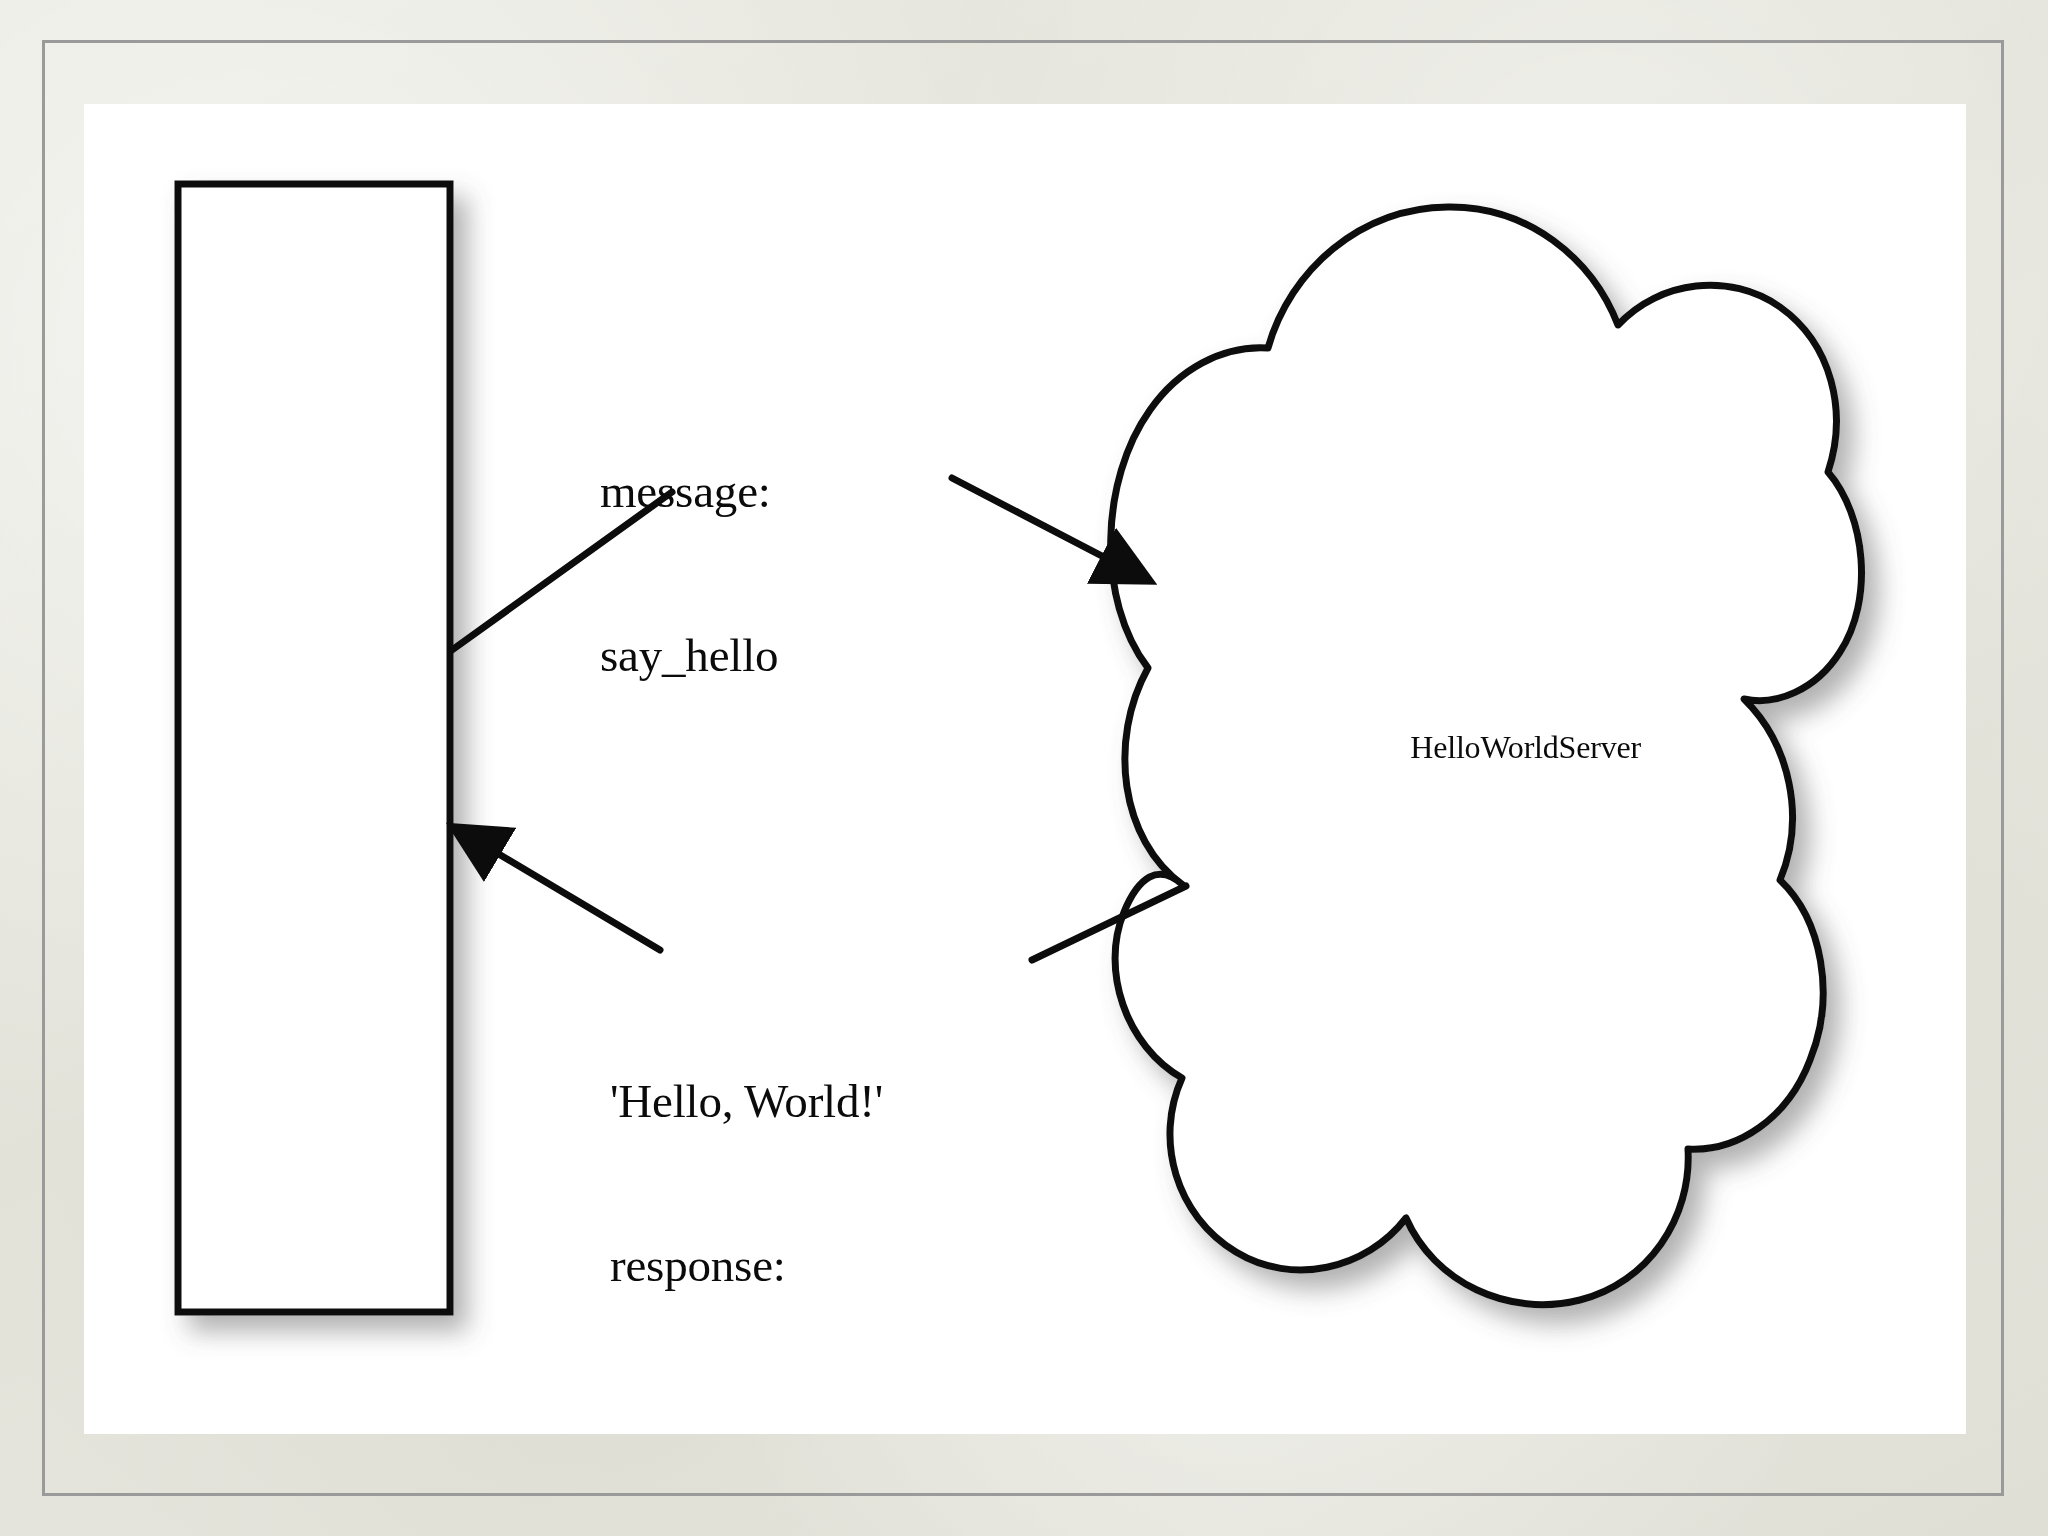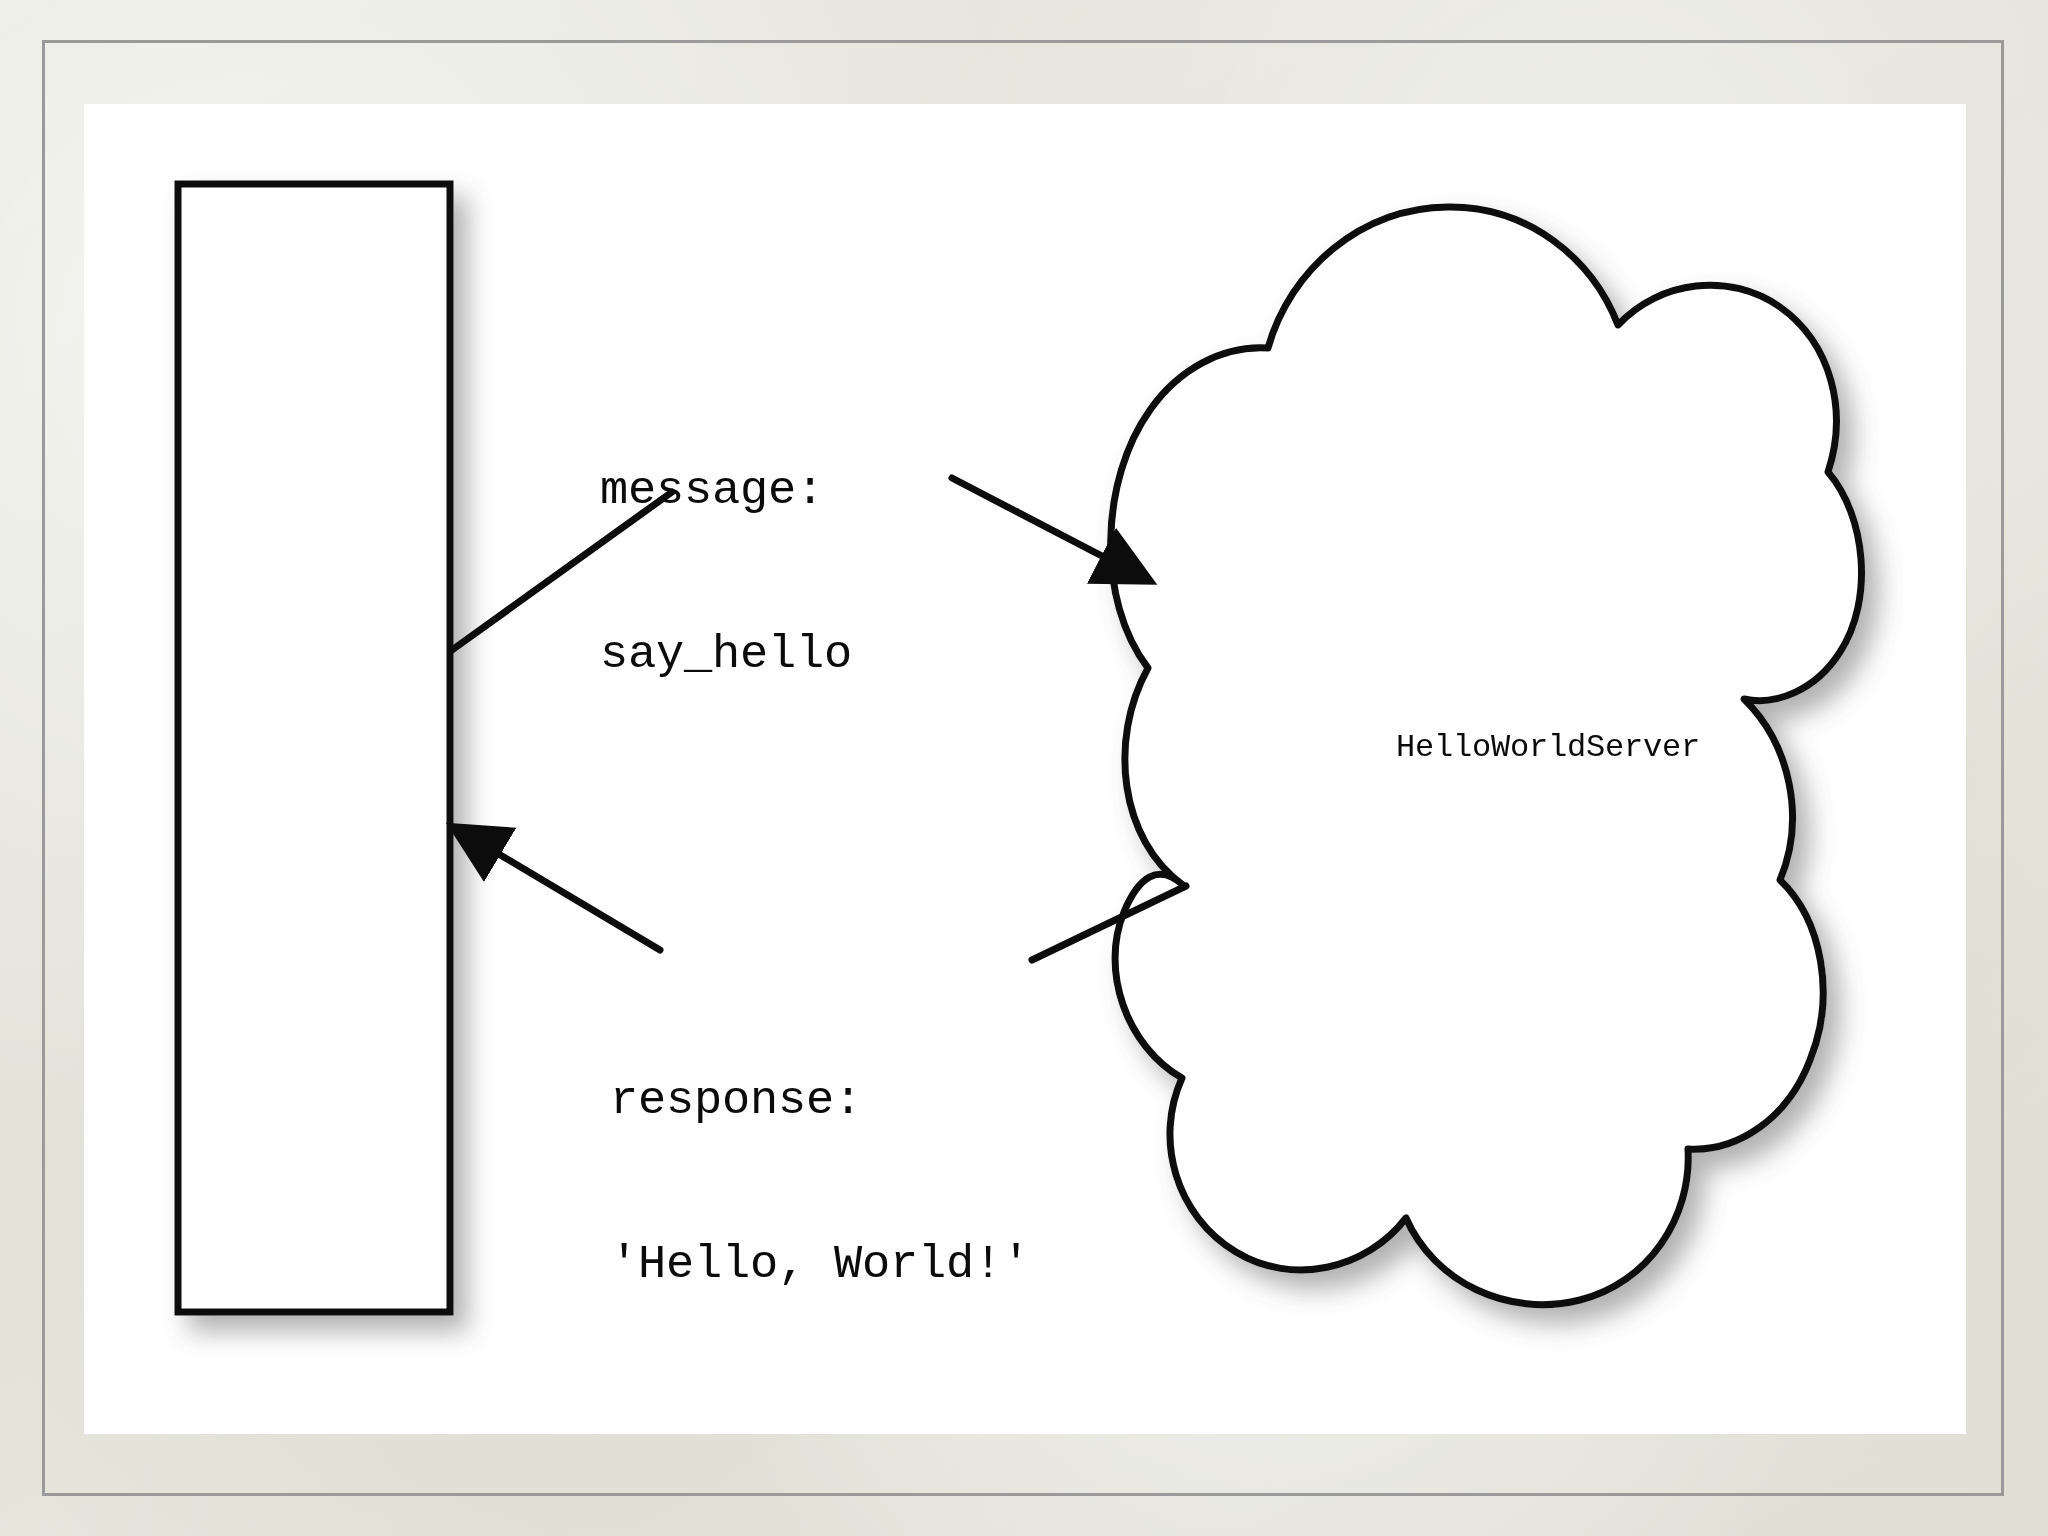--- a/index.html
+++ b/index.html
@@ -54,21 +54,21 @@
     position: absolute;
     left: 0;
     top: 0;
     width: 2048px;
     height: 1536px;
   }
 
   
   .diagram-label {
     position: absolute;
-    font-family: Liberation Mono, monospace;
+    font-family: Liberation Serif, serif;
     color: #0b0b0b;
     white-space: pre;
     text-align: center;
     line-height: 1.16;
     letter-spacing: -0.2px;
   }
 
   #client-label {
     left: 178px;
     top: 738px;
@@ -161,17 +161,17 @@
   <div class="diagram-label" id="server-label">
     <span>HelloWorldServer</span>
   </div>
 
   <div class="diagram-label" id="message-label">
     <div>message:</div>
     <div>say_hello</div>
   </div>
 
   <div class="diagram-label" id="response-label">
+    <div>'Hello, World!'</div>
     <div>response:</div>
-    <div>'Hello, World!'</div>
   </div>
 
 </div>
 
 </body></html>

